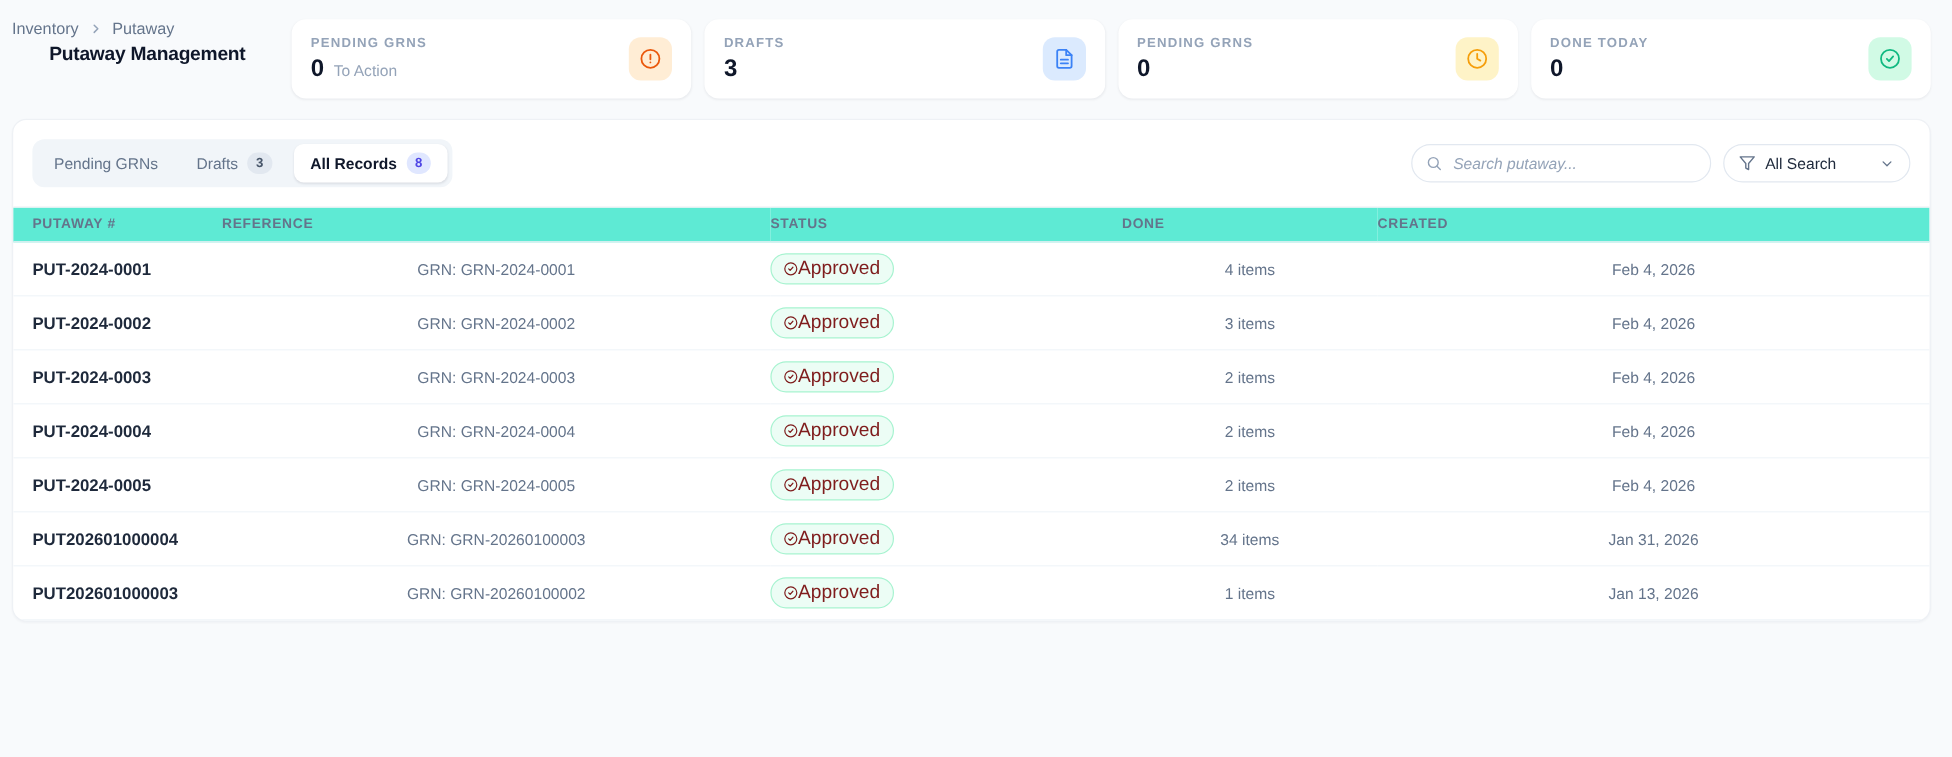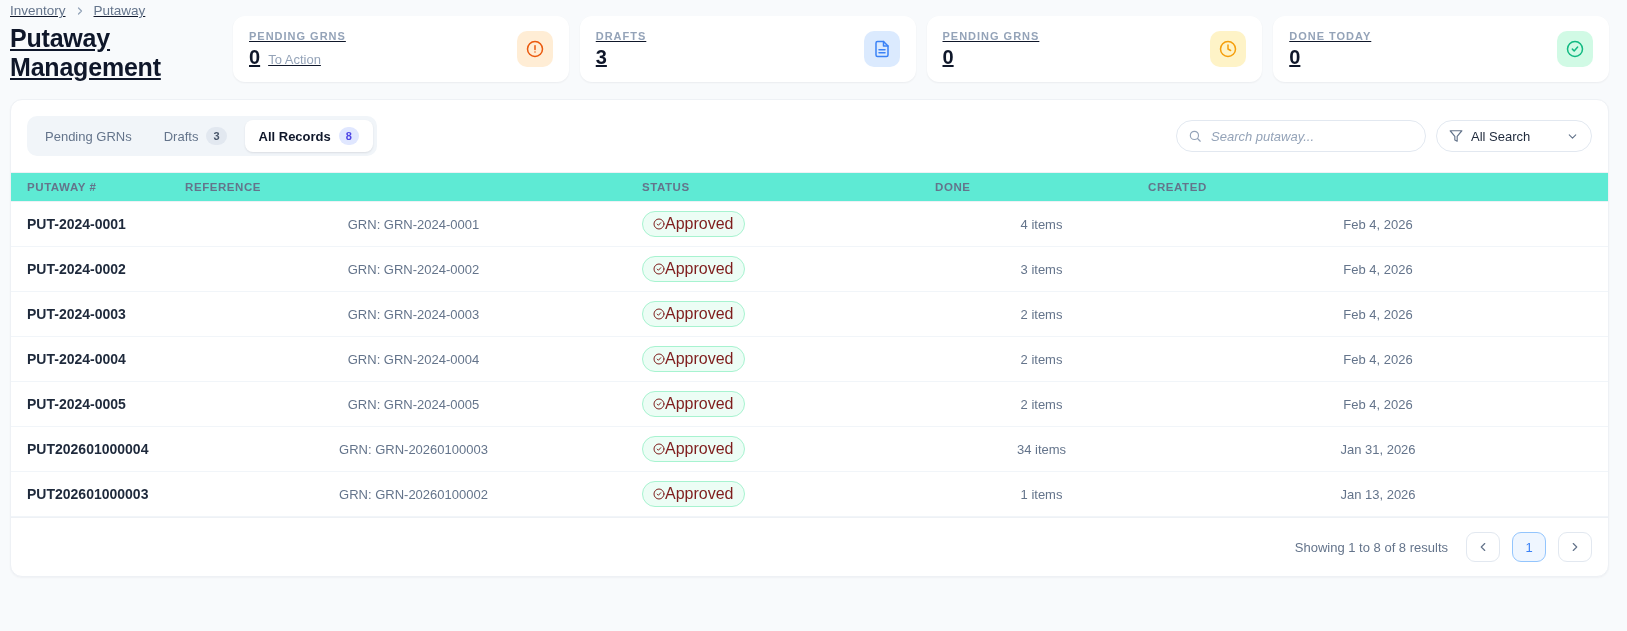--- a/index.html
+++ b/index.html
@@ -5,26 +5,26 @@
   * { margin: 0; padding: 0; box-sizing: border-box; }
   html, body { width: 1627px; height: 631px; overflow: hidden; }
   body {
     background: #f8fafc;
     font-family: "Liberation Sans", sans-serif;
     color: #0f172a;
   }
   .page { padding: 16px 18px 0 10px; }
 
   
-  .header-row { display: flex; align-items: flex-end; gap: 23px; height: 66px; text-decoration: underline; }
+  .header-row { display: flex; align-items: flex-start; gap: 33px; height: 66px; }
   .head-left { width: 200px; flex: 0 0 auto; }
   .breadcrumb { display: flex; align-items: center; gap: 8px; font-size: 13.5px; color: #64748b; margin-bottom: 6px; }
   .breadcrumb .crumb { cursor: default; }
   .breadcrumb svg { width: 12px; height: 12px; color: #94a3b8; }
-  .page-title { font-size: 25px; font-weight: 700; color: #0f172a; letter-spacing: -0.2px; }
+  .page-title { font-size: 16px; font-weight: 700; color: #0f172a; letter-spacing: -0.2px; margin-left: 31px; }
 
   .stat-grid { flex: 1; display: grid; grid-template-columns: repeat(4, 1fr); gap: 11px; }
   .stat-card {
     background: #ffffff; border-radius: 12px; padding: 12px 16px;
     display: flex; align-items: center; justify-content: space-between;
     box-shadow: 0 1px 2px rgba(15,23,42,0.06); height: 66px;
   }
   .stat-label { font-size: 11px; font-weight: 600; letter-spacing: 0.09em; color: #94a3b8; margin-bottom: 4px; }
   .stat-value-row { display: flex; align-items: baseline; gap: 8px; }
   .stat-value { font-size: 20px; font-weight: 700; color: #0f172a; }
@@ -363,29 +363,15 @@
             <span>Approved</span>
           </span>
         </td>
         <td class="cell-muted">1 items</td>
         <td class="cell-muted">Jan 13, 2026</td>
       </tr>
 
     </tbody>
     </table>
 
-    <div class="pagination">
-      <span class="page-summary">Showing 1 to 8 of 8 results</span>
-      <div class="page-btn">
-        <svg viewBox="0 0 24 24" fill="none" stroke="currentColor" stroke-width="2" stroke-linecap="round" stroke-linejoin="round">
-            <polyline points="15 18 9 12 15 6"></polyline>
-          </svg>
-      </div>
-      <div class="page-num">1</div>
-      <div class="page-btn">
-        <svg viewBox="0 0 24 24" fill="none" stroke="currentColor" stroke-width="2" stroke-linecap="round" stroke-linejoin="round">
-            <polyline points="9 18 15 12 9 6"></polyline>
-          </svg>
-      </div>
-    </div>
 
   </div>
 </div>
 
 </body></html>

